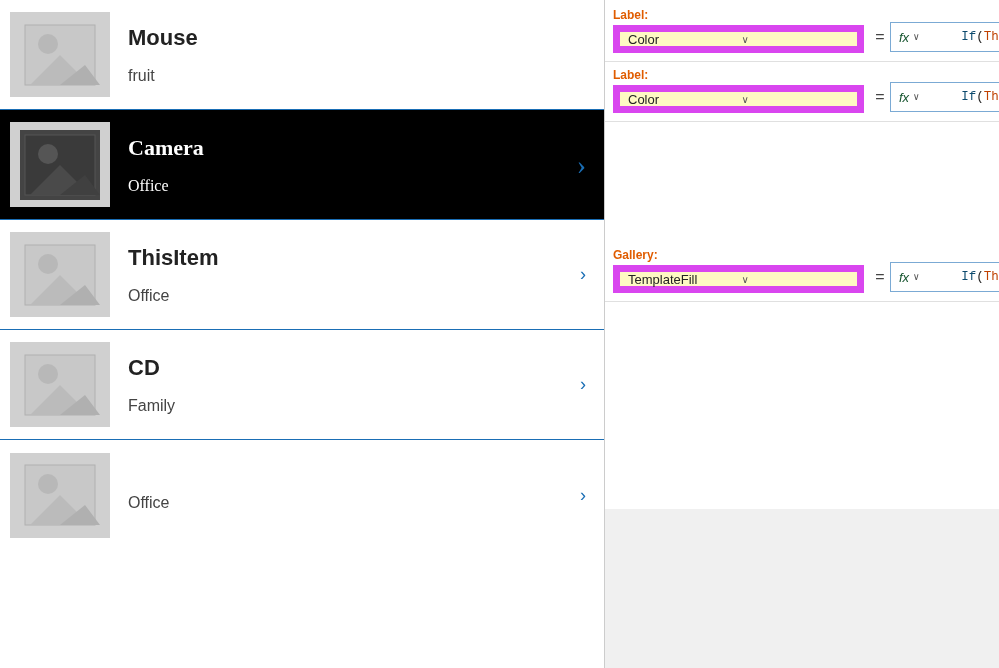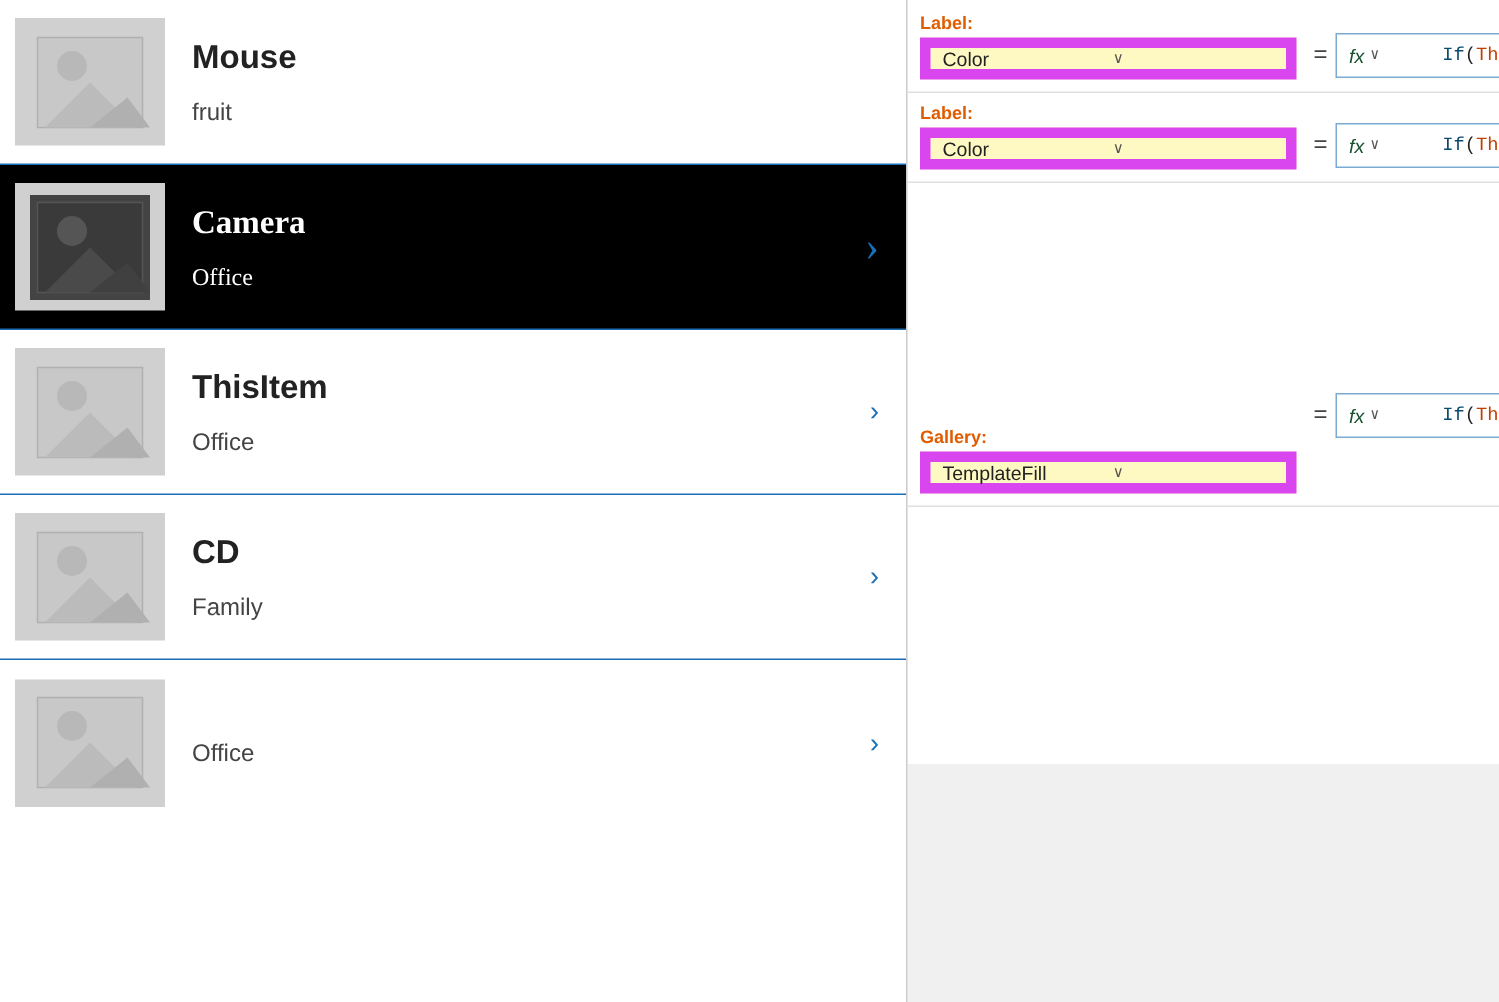--- a/index.html
+++ b/index.html
@@ -313,21 +313,21 @@
       <span class="fx-chevron">∨</span>
       <span class="formula-code">
         <span class="code-if">If</span>(<span class="code-this">ThisItem</span>)
       </span>
     </div>
   </div>
 
   <div style="height:120px;"></div>
 
   <div style="display:flex; align-items:flex-start; border-bottom: 1px solid #e0e0e0; padding: 4px 0;">
-    <div style="width: 265px; flex-shrink:0; padding: 2px 6px 4px 8px; margin-top: 36px;">
+    <div style="width: 265px; flex-shrink:0; padding: 2px 6px 4px 8px;">
       <div class="formula-label gallery-label">Gallery:</div>
       <div class="formula-dropdown">
         <span>TemplateFill</span>
         <span class="dropdown-arrow">∨</span>
       </div>
     </div>
     <div class="formula-equals" style="margin-top:22px;">=</div>
     <div class="formula-bar" style="margin-top:16px; flex:1; margin-right:6px;">
       <span class="fx-label">fx</span>
       <span class="fx-chevron">∨</span>

